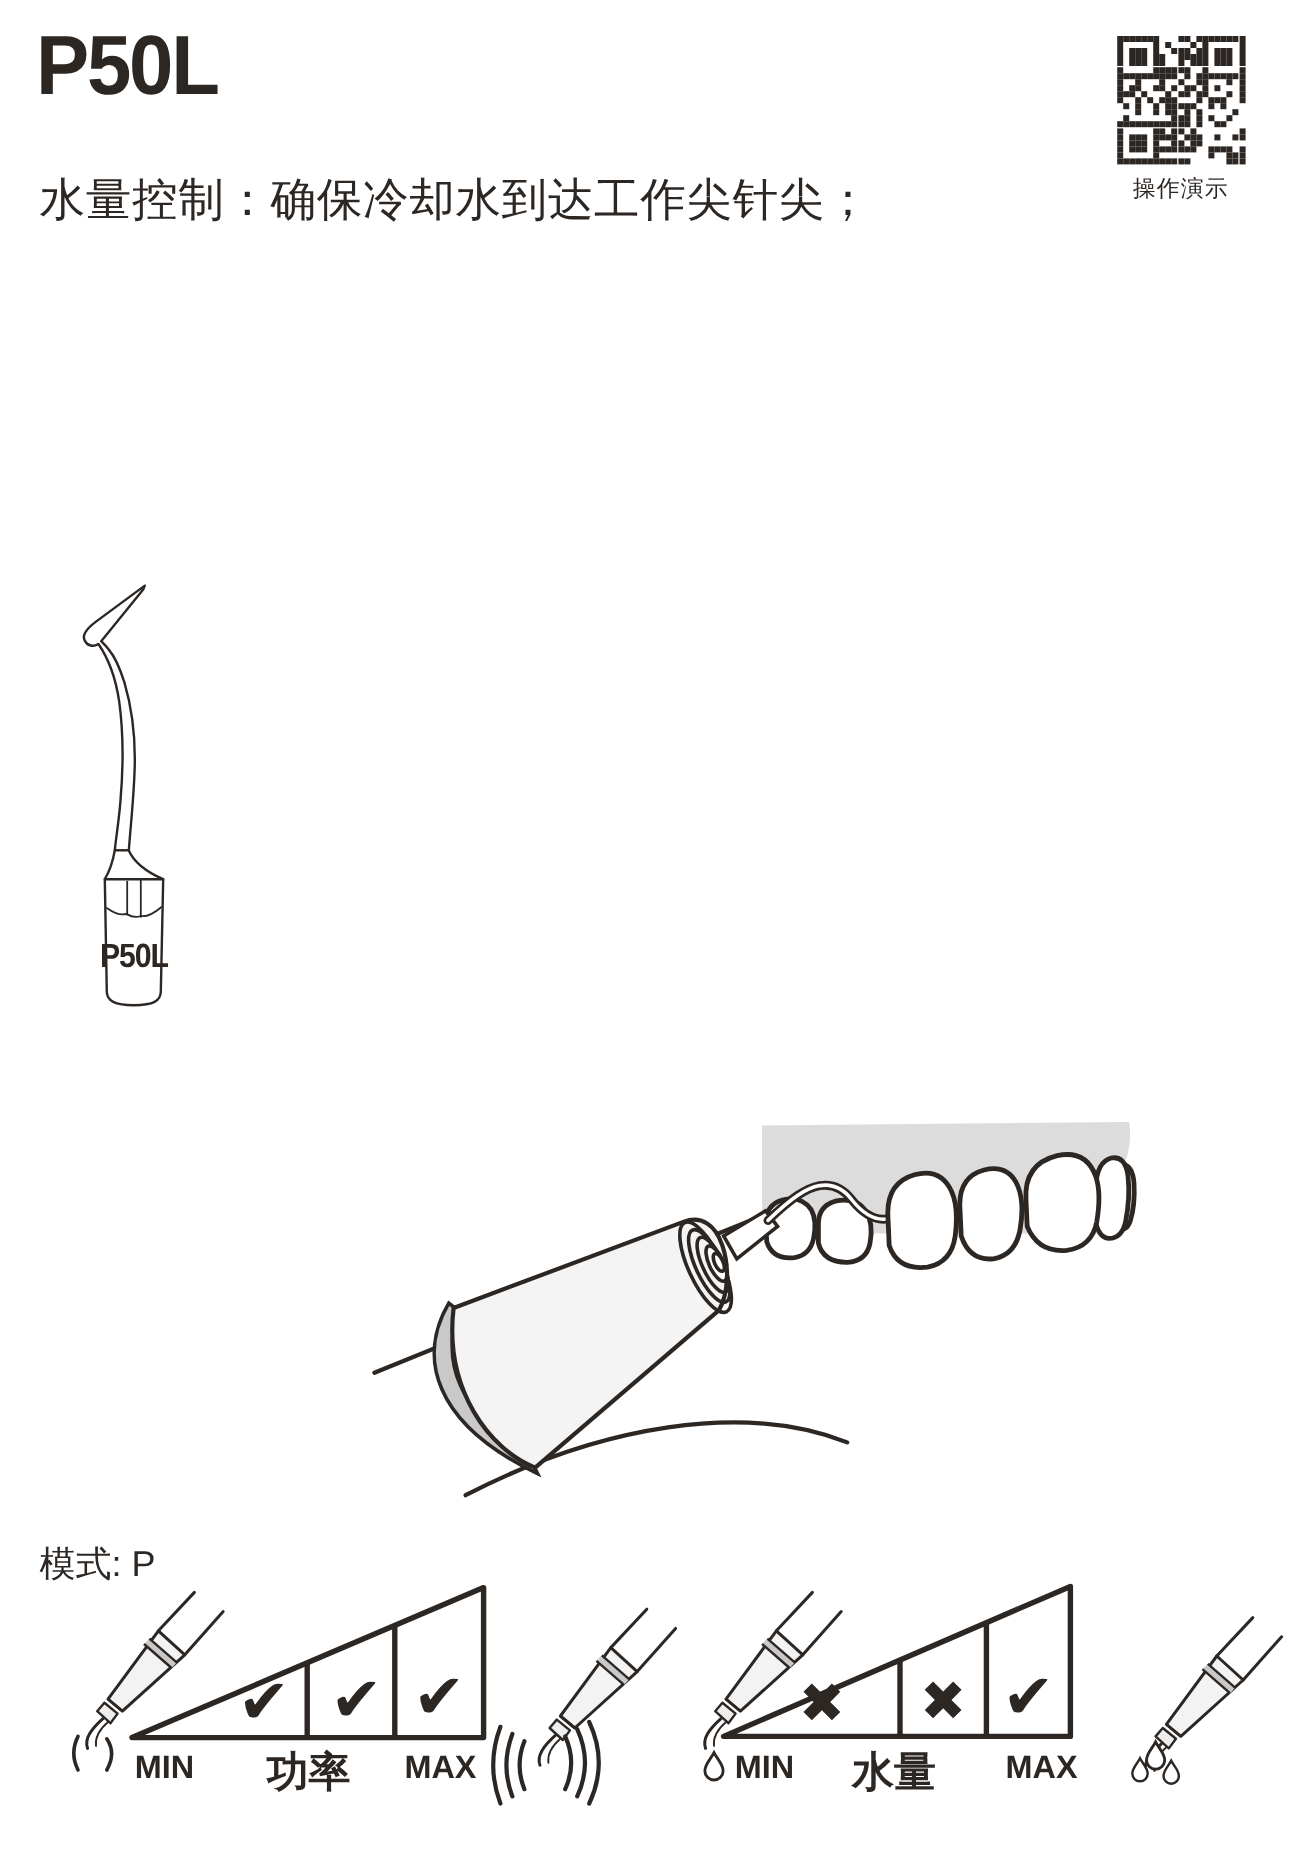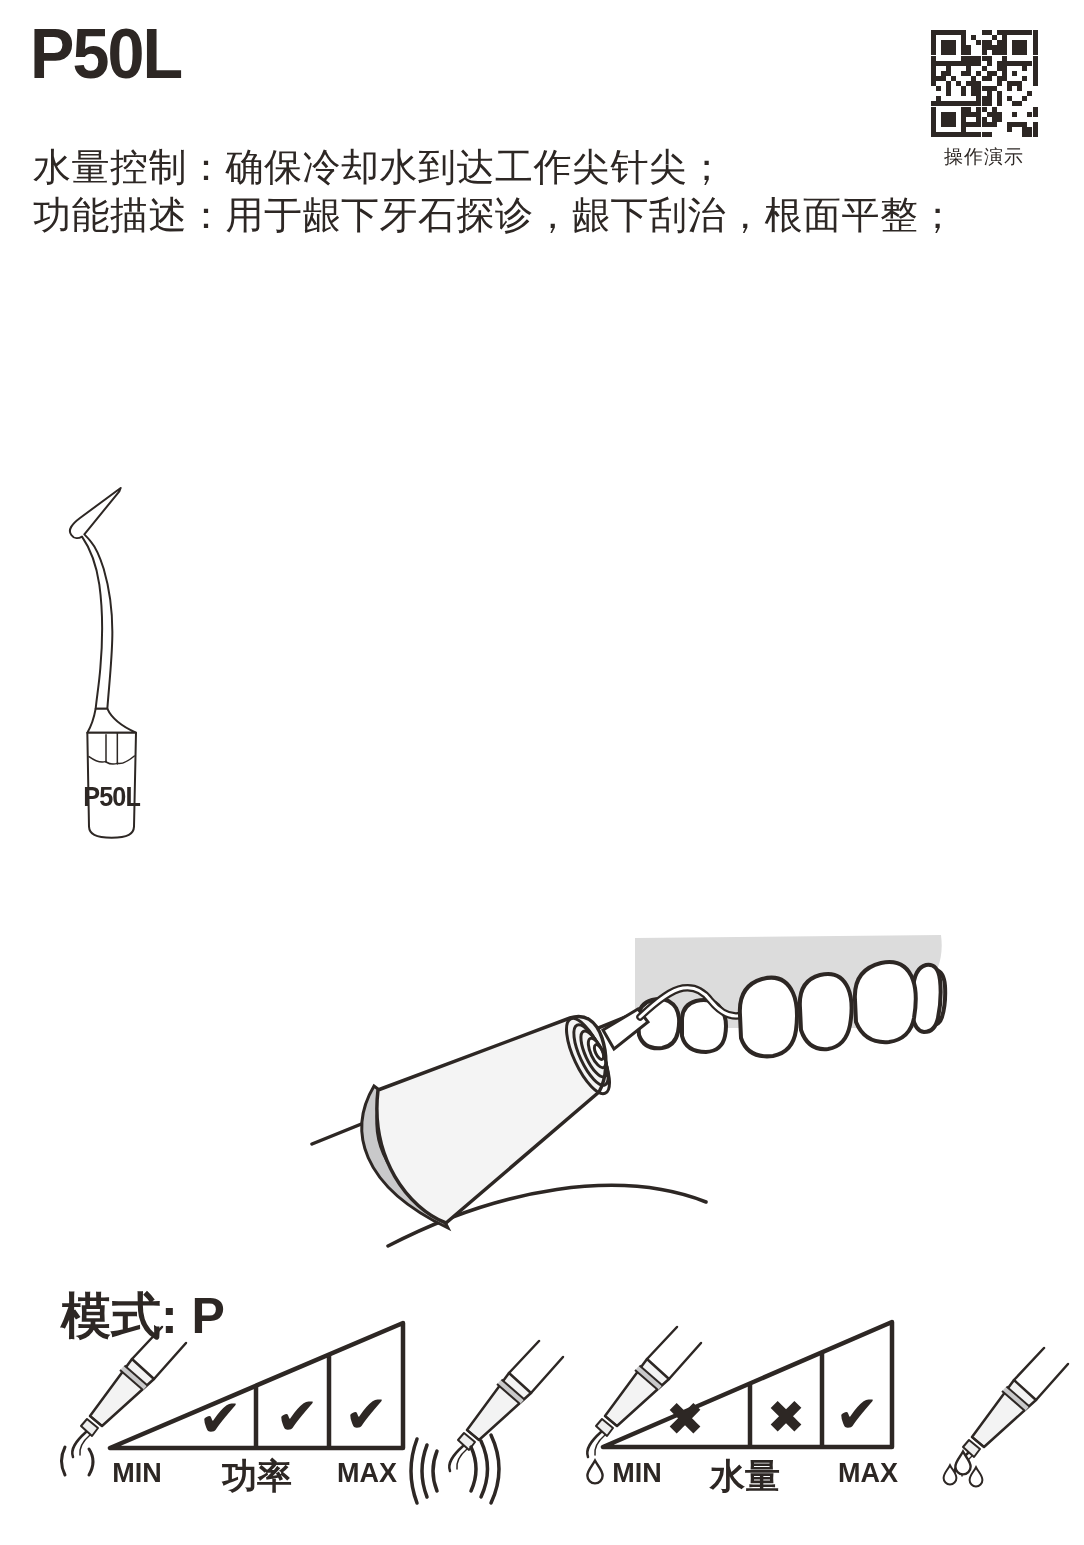--- a/index.html
+++ b/index.html
@@ -6,21 +6,21 @@
   .page{position:relative;width:1084px;height:1545px;background:#fff;overflow:hidden;
         font-family:"Liberation Sans","DejaVu Sans",sans-serif;color:#2d2724;}
   .title{position:absolute;left:30px;top:14px;font-size:70px;font-weight:900;
          letter-spacing:-2px;transform:scaleX(0.95);transform-origin:left top;}
   .qr-block{position:absolute;left:928px;top:30px;width:112px;text-align:center;}
   .qr{position:relative;width:107px;height:107px;margin:0 auto;background:#fff;}
   .qr i{position:absolute;width:5px;height:5px;background:#2d2724;}
   .qr-caption{margin-top:7px;font-size:19px;letter-spacing:1px;color:#2d2724;}
   .desc{position:absolute;left:33px;top:144px;width:1010px;font-size:38px;
         line-height:47.5px;letter-spacing:0.5px;}
-  .mode-heading{position:absolute;left:33px;top:1283px;font-size:50px;font-weight:700;letter-spacing:0px;margin-left:28px;}
+  .mode-heading{position:absolute;left:33px;top:1283px;font-size:30px;font-weight:400;letter-spacing:0px;}
   svg{position:absolute;overflow:visible;}
   svg text{font-family:"Liberation Sans","DejaVu Sans",sans-serif;fill:#2d2724;}
   .fig-tip{left:30px;top:462px;}
   .fig-usage{left:320px;top:920px;}
   .fig-power{left:30px;top:1315px;}
   .fig-water{left:545px;top:1315px;}
 </style>
 </head>
 <body>
 
@@ -270,21 +270,20 @@
         <i style="left:56.099999999999994px;top:102px"></i>
         <i style="left:91.8px;top:102px"></i>
         <i style="left:96.89999999999999px;top:102px"></i>
         <i style="left:102px;top:102px"></i>
       </div>
     <div class="qr-caption">操作演示</div>
   </div>
 
   <div class="desc">
     <div>水量控制：确保冷却水到达工作尖针尖；</div>
-    <div>功能描述：用于龈下牙石探诊，龈下刮治，根面平整；</div>
   </div>
 
   <svg class="fig-tip" width="200" height="400" viewBox="0 0 600 1200">
     <g stroke="#2d2724" stroke-width="6" fill="#ffffff" stroke-linejoin="round" stroke-linecap="round">
       <path d="M272,78 L150,168 C126,186 112,204 124,219 C132,231 146,230 156,224
                C174,250 198,300 208,368 C219,448 218,538 211,618 C207,668 200,708 197,740
                L232,740 C238,662 246,592 247,520 C248,440 238,378 221,320
                C209,282 194,252 182,238 C174,228 168,222 163,217 L268,88 Z"></path>
       <path d="M197,740 L232,740 C246,772 282,796 318,812 L172,812 C184,792 192,768 197,740 Z"></path>
       <path d="M172,812 L177,1094 C178,1116 196,1127 245,1127 C294,1127 311,1116 312,1094 L318,812 Z"></path>

